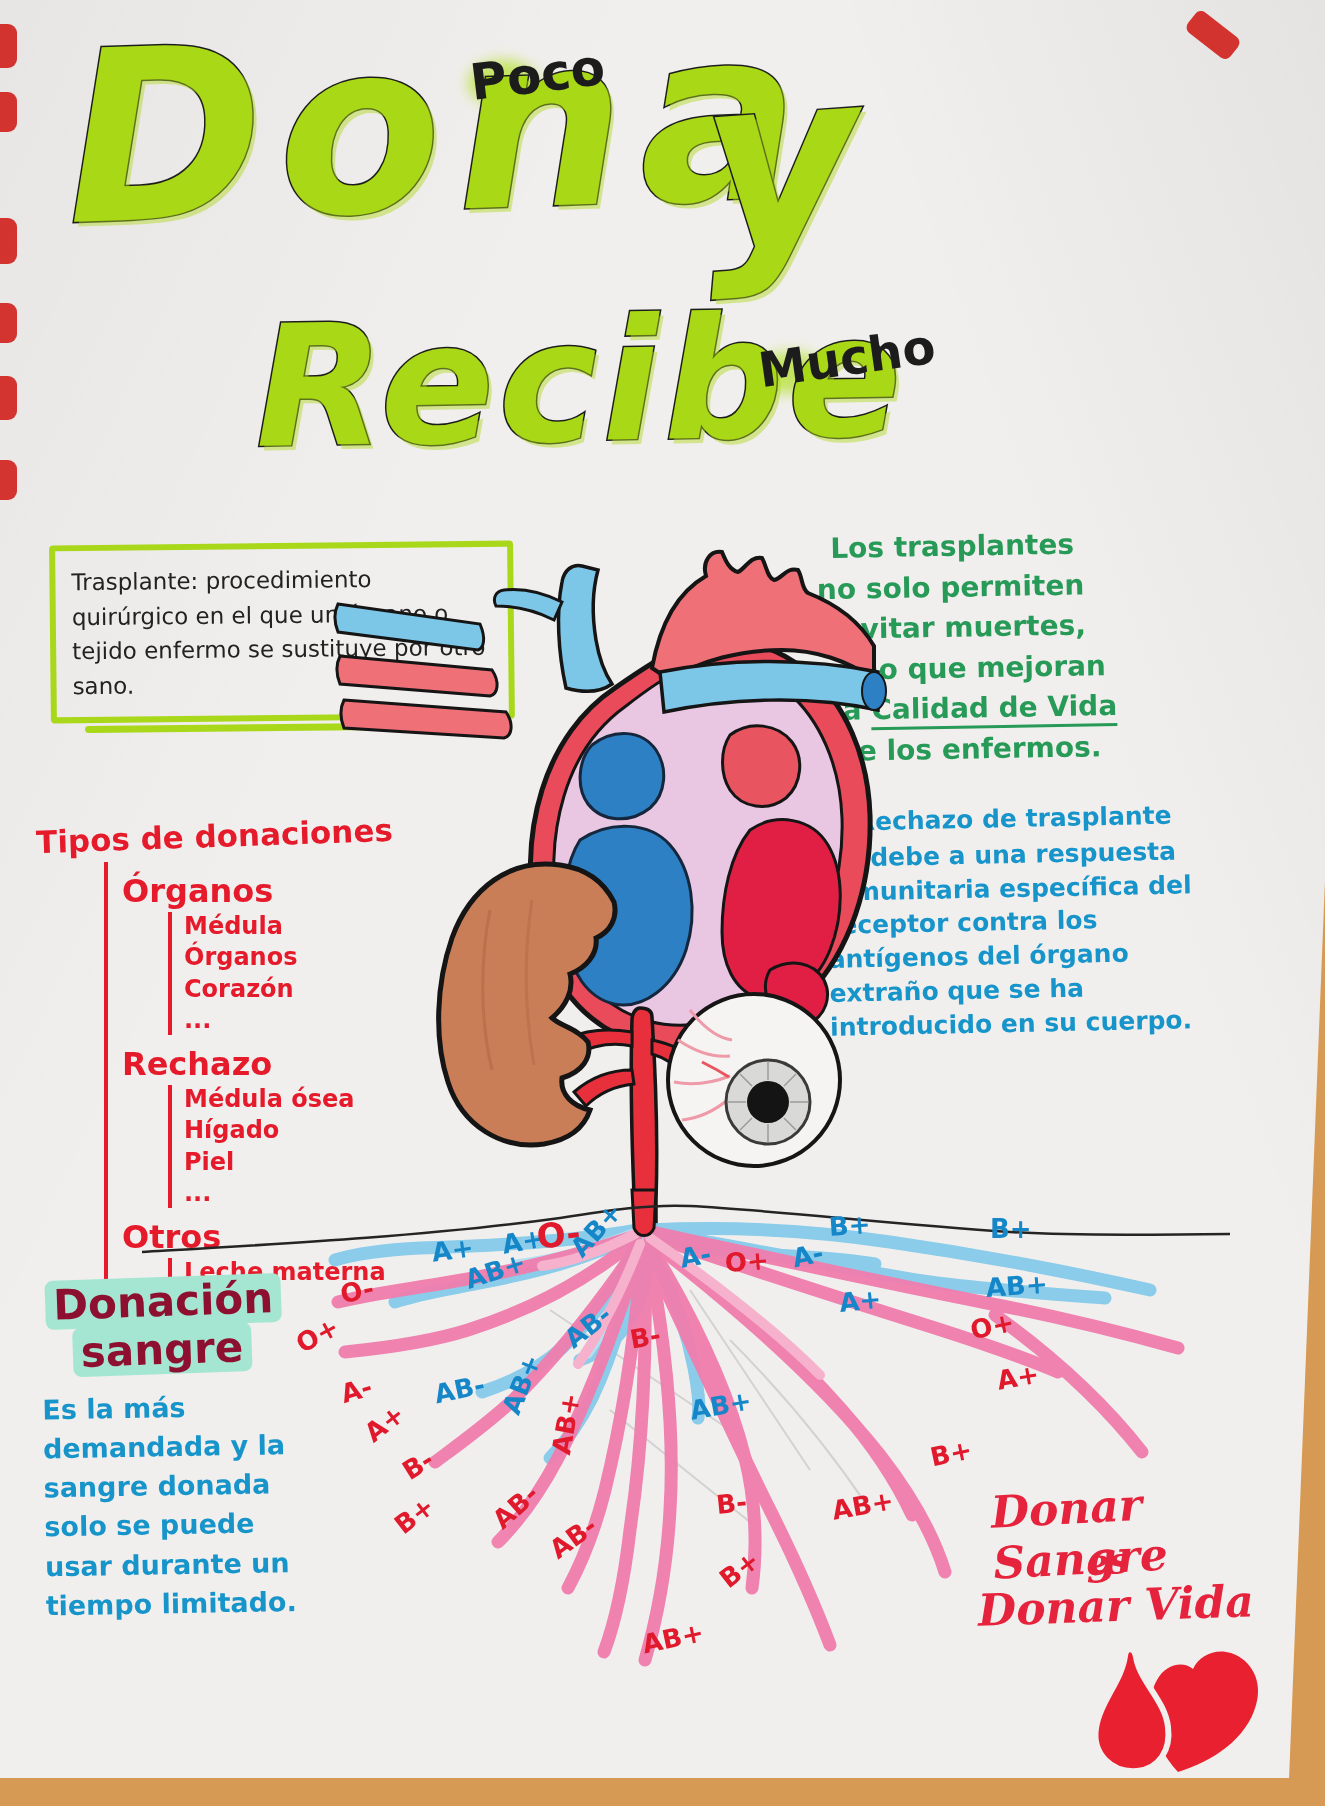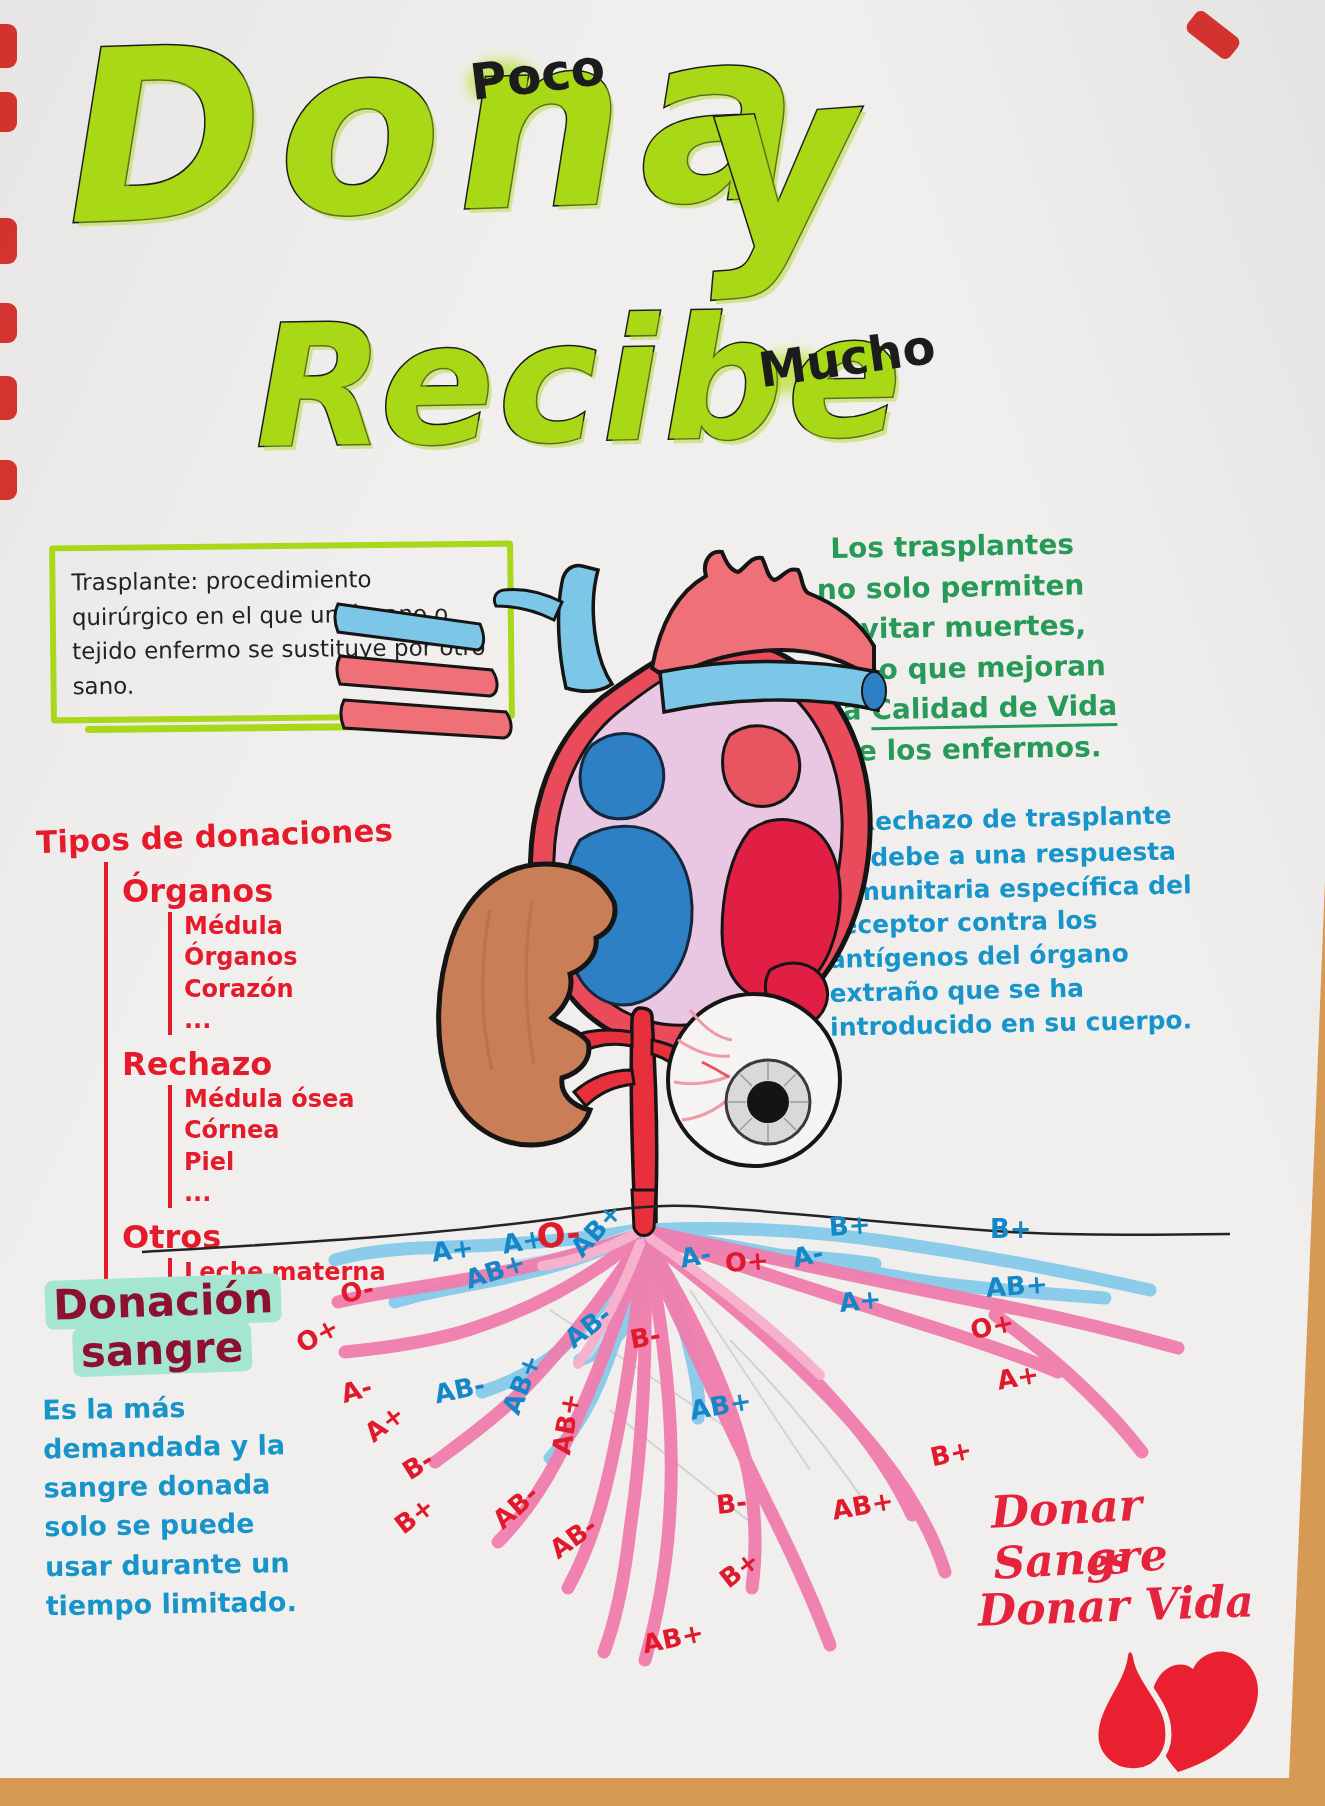--- a/index.html
+++ b/index.html
@@ -130,21 +130,21 @@
     <div class="tg-label">Órganos</div>
     <ul class="tg-items">
       <li>Médula</li>
       <li>Órganos</li>
       <li>Corazón</li>
       <li>...</li>
     </ul>
     <div class="tg-label">Rechazo</div>
     <ul class="tg-items">
       <li>Médula ósea</li>
-      <li>Córnea</li>
+      <li>Hígado</li>
       <li>Piel</li>
       <li>...</li>
     </ul>
     <div class="tg-label">Otros</div>
     <ul class="tg-items">
       <li>Leche materna</li>
       <li>Sangre</li>
       <li>...</li>
     </ul>
   </div>

